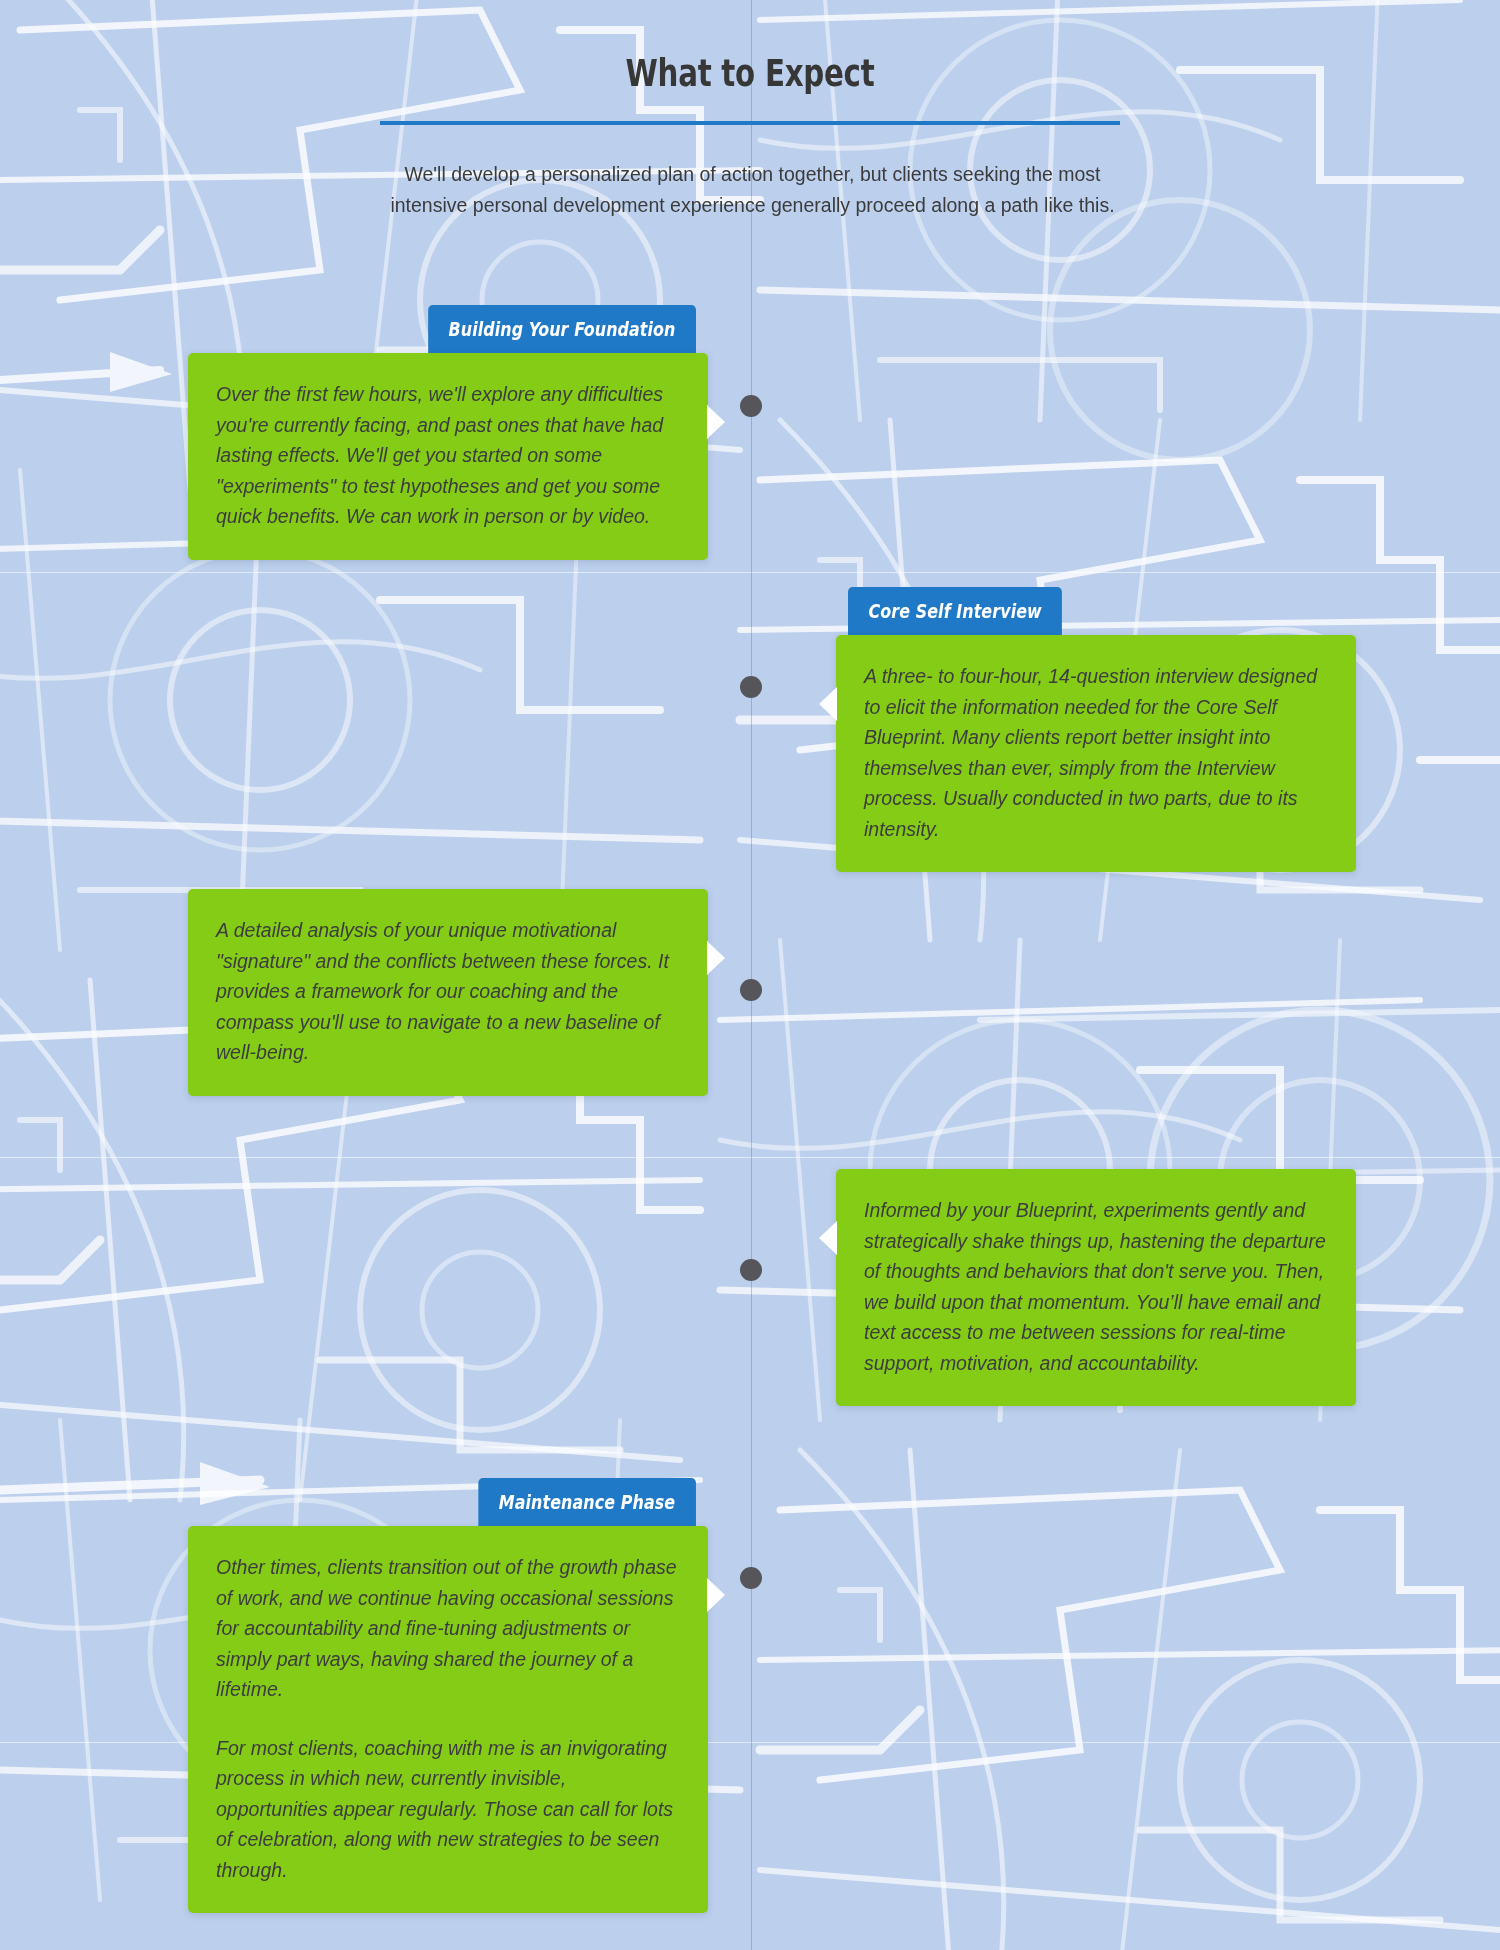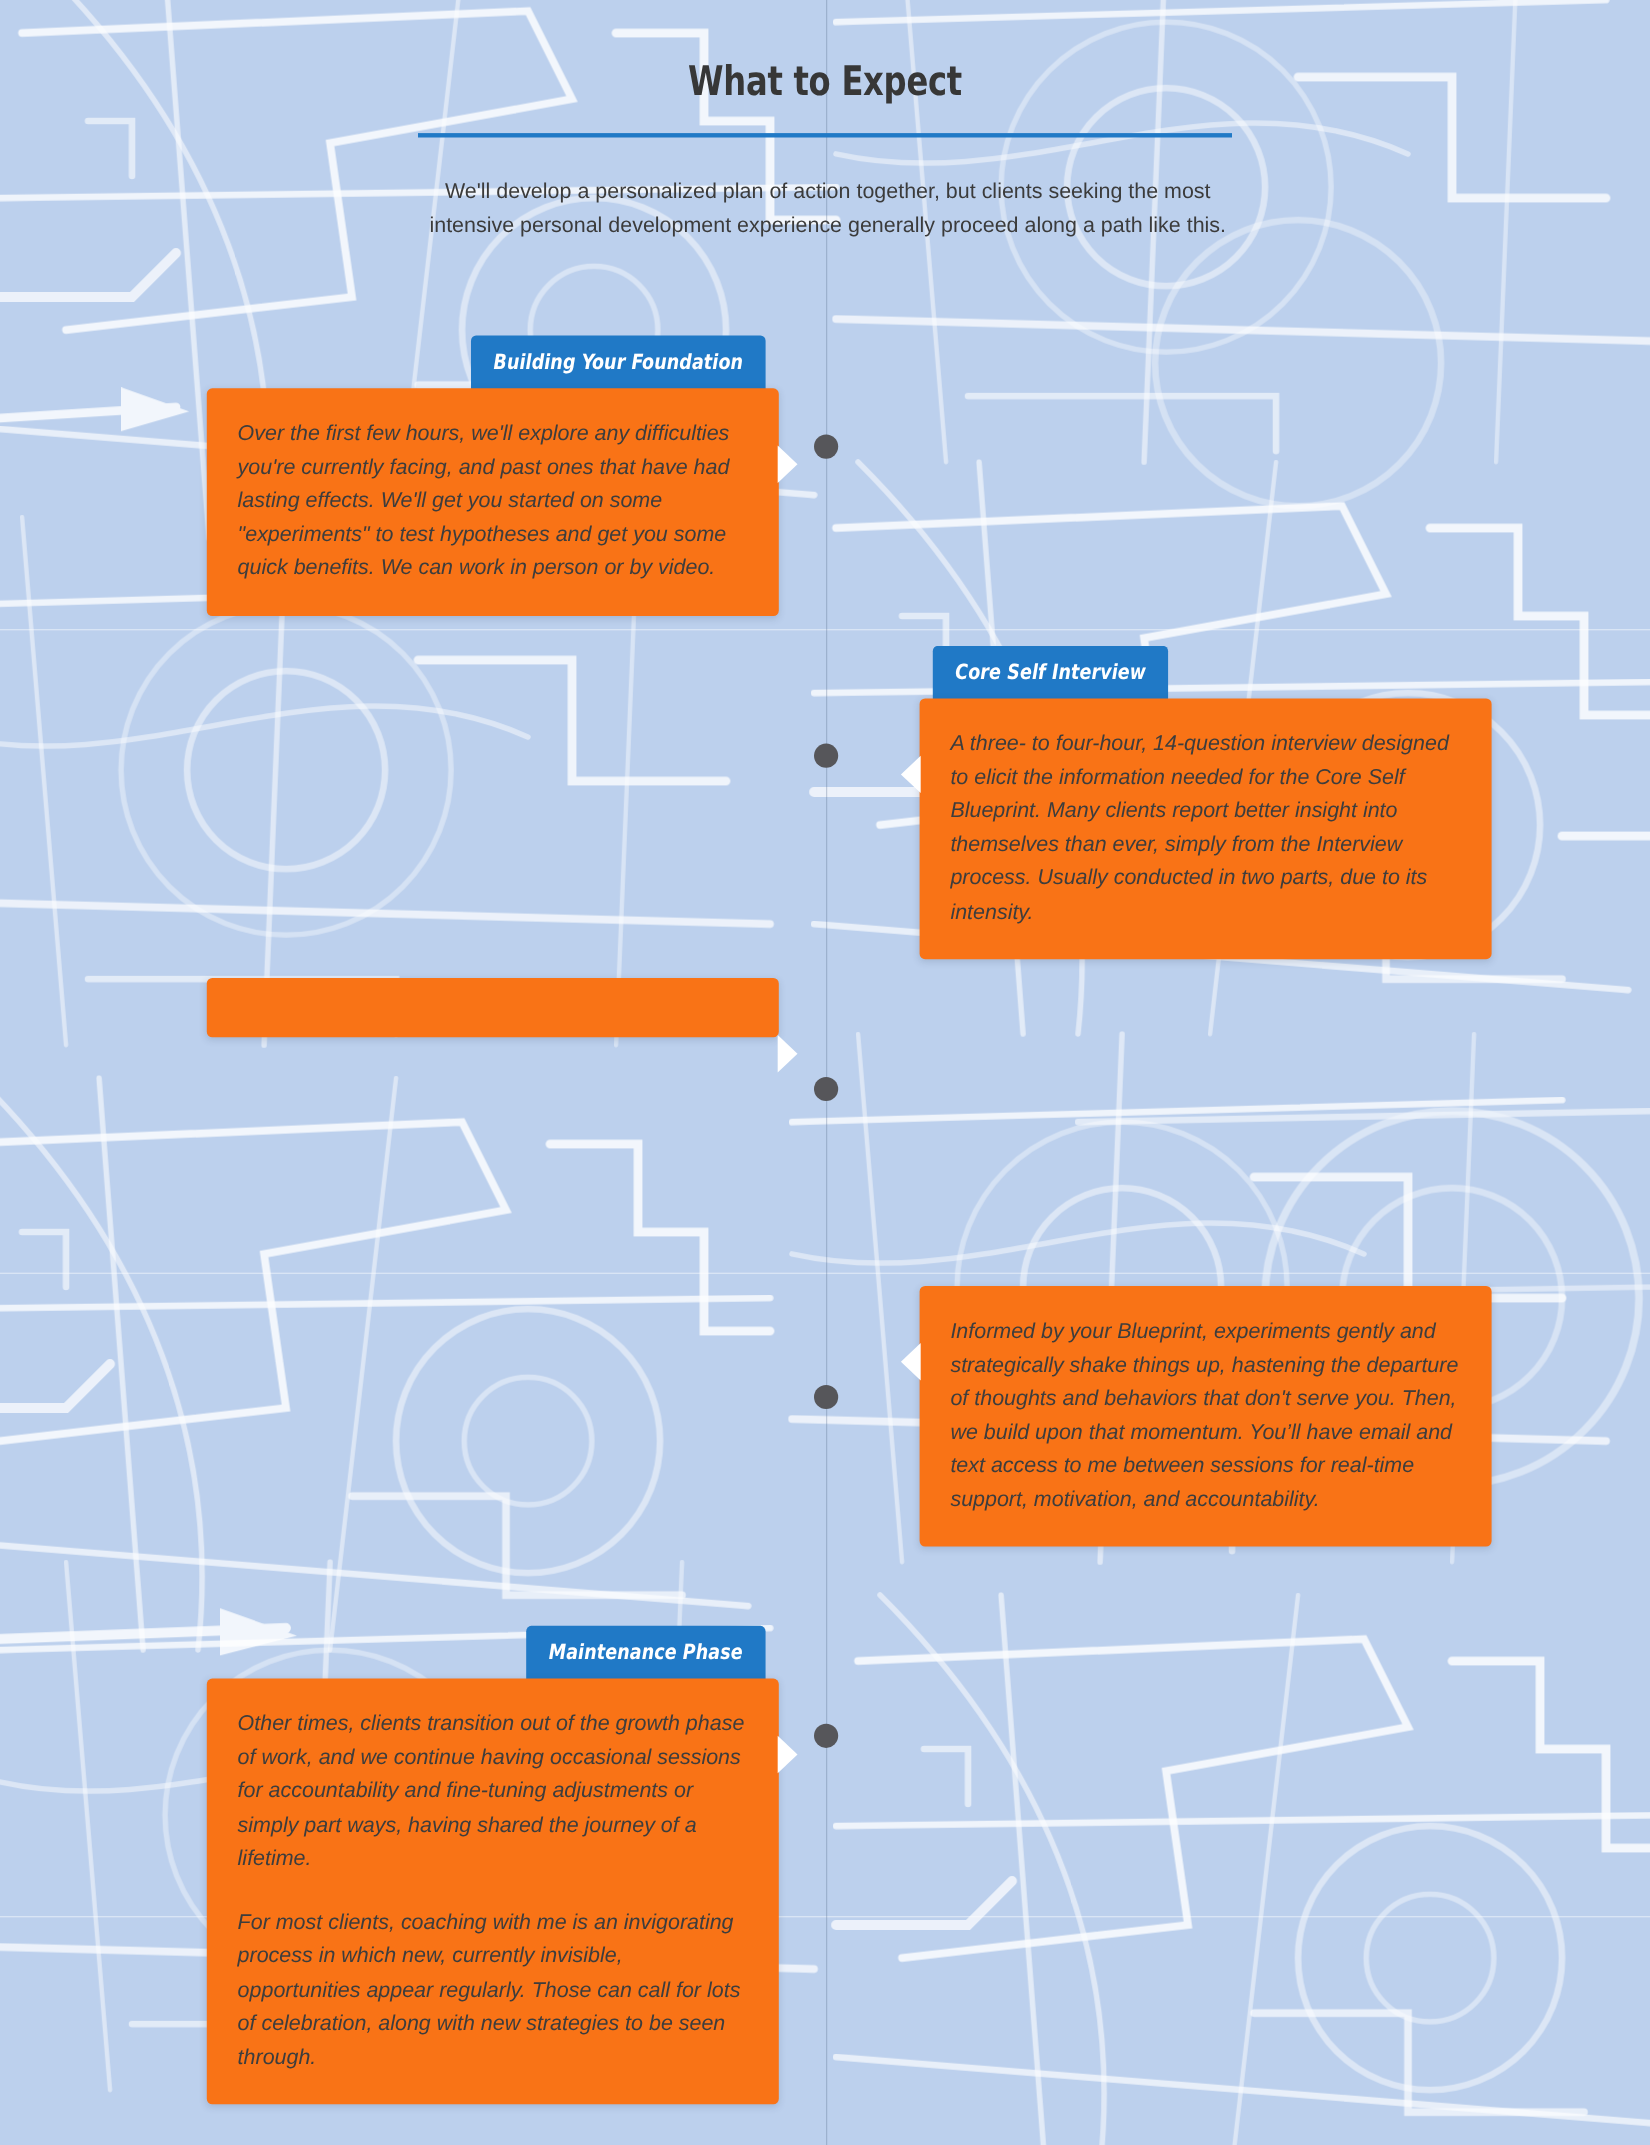--- a/index.html
+++ b/index.html
@@ -109,21 +109,21 @@
     transform: scaleX(0.93);
     white-space: nowrap;
   }
   .tl-item.left .badge-row  { text-align: right; padding-right: 12px; }
   .tl-item.right .badge-row { text-align: left;  padding-left: 12px; }
   .tl-item.left .tl-badge  { transform-origin: right center; }
   .tl-item.right .tl-badge { transform-origin: left center; }
 
   .tl-card {
     position: relative;
-    background: #f97316;
+    background: #84cc16;
     border-radius: 5px;
     box-shadow: 0 2px 7px rgba(40,60,90,0.17);
     padding: 26px 28px 28px;
     margin-top: -1px;
   }
   .tl-card p {
     font-size: 19.5px;
     line-height: 30.5px;
     color: #3d3d3d;
   }
@@ -249,20 +249,21 @@
     <div class="tl-card">
       <span class="tl-arrow" style="top:52px;"></span>
       <p>A three- to four-hour, 14-question interview designed to elicit the information needed for the Core Self Blueprint. Many clients report better insight into themselves than ever, simply from the Interview process. Usually conducted in two parts, due to its intensity.</p>
     </div>
   </div>
   <div class="tl-dot" style="top:676px;"></div>
 
   <div class="tl-item left" style="top:890px;">
     <div class="tl-card">
       <span class="tl-arrow" style="top:52px;"></span>
+      <p>A detailed analysis of your unique motivational "signature" and the conflicts between these forces. It provides a framework for our coaching and the compass you'll use to navigate to a new baseline of well-being.</p>
     </div>
   </div>
   <div class="tl-dot" style="top:979px;"></div>
 
   <div class="tl-item right" style="top:1170px;">
     <div class="tl-card">
       <span class="tl-arrow" style="top:52px;"></span>
       <p>Informed by your Blueprint, experiments gently and strategically shake things up, hastening the departure of thoughts and behaviors that don't serve you. Then, we build upon that momentum. You’ll have email and text access to me between sessions for real-time support, motivation, and accountability.</p>
     </div>
   </div>

